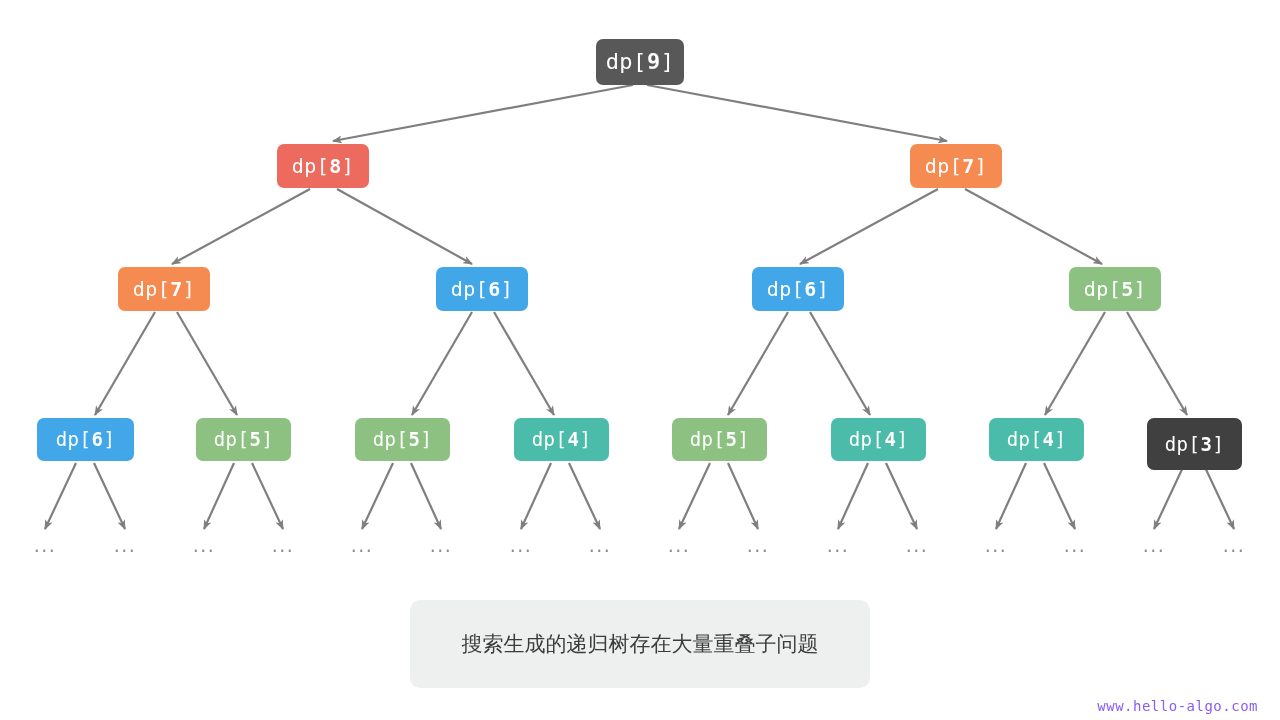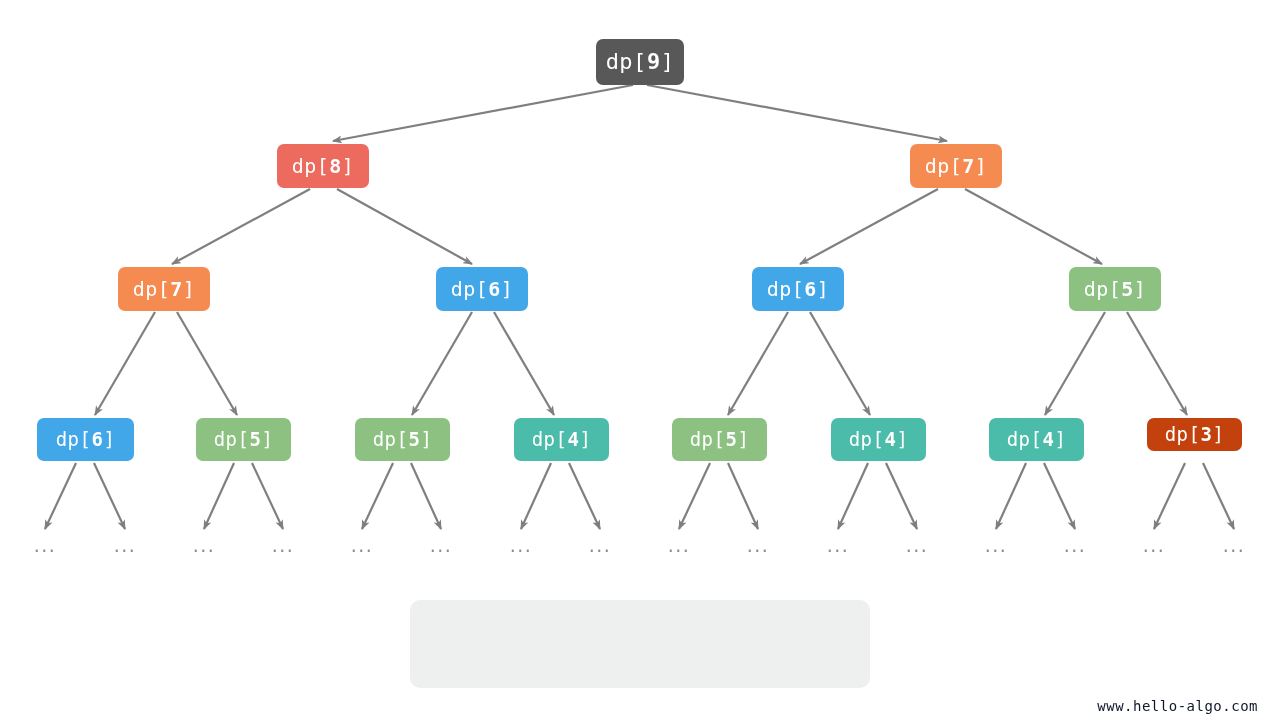--- a/index.html
+++ b/index.html
@@ -81,21 +81,21 @@
   #caption-box .cap-line sup {
     font-size: 13px;
     font-weight: bold;
     vertical-align: super;
     line-height: 0;
   }
   #watermark {
     position: absolute;
     right: 22px;
     bottom: 14px;
-    color: #0f172a;
+    color: #8b5cf6;
     font-family: "DejaVu Sans Mono", monospace;
     font-size: 14px;
     letter-spacing: 0.5px;
     z-index: 2;
   }
 </style>
 </head>
 <body>
 
 <div id="canvas">
@@ -176,21 +176,21 @@
       </div>
       <div class="node" style="left: 672px; top: 410px; width: 95px; height: 43px; background: rgb(140, 193, 130); font-size: 19px;">
         <span class="lbl"><span>dp[</span><span style="font-weight: bold;">5</span><span>]</span></span>
       </div>
       <div class="node" style="left: 831px; top: 410px; width: 95px; height: 43px; background: rgb(76, 188, 170); font-size: 19px;">
         <span class="lbl"><span>dp[</span><span style="font-weight: bold;">4</span><span>]</span></span>
       </div>
       <div class="node" style="left: 989px; top: 410px; width: 95px; height: 43px; background: rgb(76, 188, 170); font-size: 19px;">
         <span class="lbl"><span>dp[</span><span style="font-weight: bold;">4</span><span>]</span></span>
       </div>
-      <div class="node" style="left: 1147px; top: 410px; width: 95px; height: 33px; background: #c2410c; font-size: 19px;">
+      <div class="node" style="left: 1147px; top: 410px; width: 95px; height: 52px; background: #404040; font-size: 19px;">
         <span class="lbl"><span>dp[</span><span style="font-weight: bold;">3</span><span>]</span></span>
       </div>
     </div>
   <div id="ellipsis-layer">
       <div class="ellipsis" style="left: 25px; top: 528px; width: 40px;">...</div>
       <div class="ellipsis" style="left: 105px; top: 528px; width: 40px;">...</div>
       <div class="ellipsis" style="left: 184px; top: 528px; width: 40px;">...</div>
       <div class="ellipsis" style="left: 263px; top: 528px; width: 40px;">...</div>
       <div class="ellipsis" style="left: 342px; top: 528px; width: 40px;">...</div>
       <div class="ellipsis" style="left: 421px; top: 528px; width: 40px;">...</div>
@@ -200,17 +200,18 @@
       <div class="ellipsis" style="left: 738px; top: 528px; width: 40px;">...</div>
       <div class="ellipsis" style="left: 818px; top: 528px; width: 40px;">...</div>
       <div class="ellipsis" style="left: 897px; top: 528px; width: 40px;">...</div>
       <div class="ellipsis" style="left: 976px; top: 528px; width: 40px;">...</div>
       <div class="ellipsis" style="left: 1055px; top: 528px; width: 40px;">...</div>
       <div class="ellipsis" style="left: 1134px; top: 528px; width: 40px;">...</div>
       <div class="ellipsis" style="left: 1214px; top: 528px; width: 40px;">...</div>
     </div>
 
   <div id="caption-box">
+    <div class="cap-line">搜索生成的递归树存在大量重叠子问题</div>
   </div>
 
   <div id="watermark">www.hello-algo.com</div>
 
 </div>
 
 </body></html>

